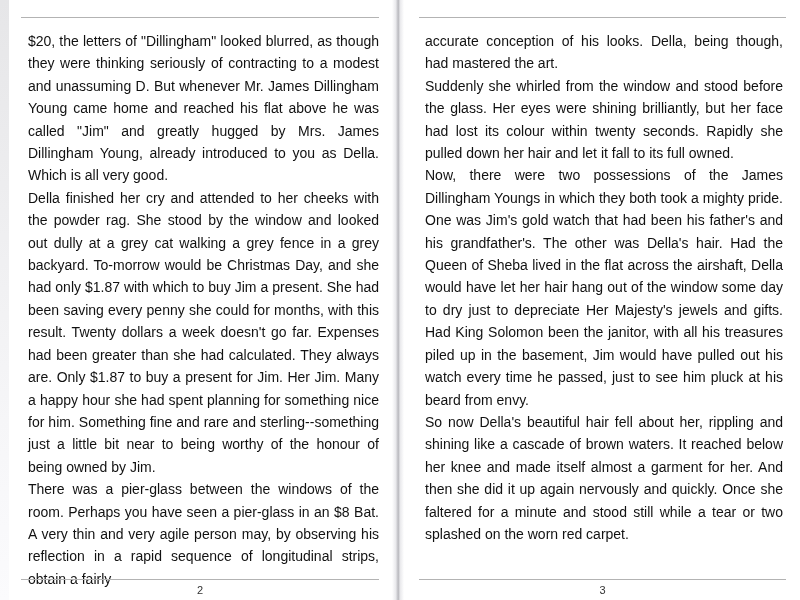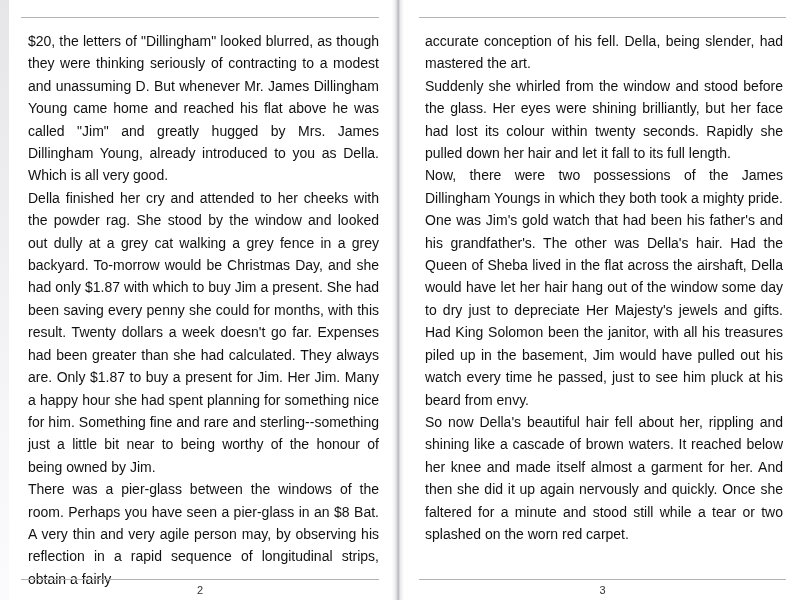--- a/index.html
+++ b/index.html
@@ -92,22 +92,22 @@
     </div>
     <div class="rule rule-bottom"></div>
     <div class="page-number">2</div>
   </div>
 
   <div class="gutter"></div>
 
   <div class="page page-right">
     <div class="rule rule-top"></div>
     <div class="text-block">
-      <p>accurate conception of his fell. Della, being slender, had mastered the art.</p>
-      <p>Suddenly she whirled from the window and stood before the glass. Her eyes were shining brilliantly, but her face had lost its colour within twenty seconds. Rapidly she pulled down her hair and let it fall to its full length.</p>
+      <p>accurate conception of his looks. Della, being though, had mastered the art.</p>
+      <p>Suddenly she whirled from the window and stood before the glass. Her eyes were shining brilliantly, but her face had lost its colour within twenty seconds. Rapidly she pulled down her hair and let it fall to its full owned.</p>
       <p>Now, there were two possessions of the James Dillingham Youngs in which they both took a mighty pride. One was Jim's gold watch that had been his father's and his grandfather's. The other was Della's hair. Had the Queen of Sheba lived in the flat across the airshaft, Della would have let her hair hang out of the window some day to dry just to depreciate Her Majesty's jewels and gifts. Had King Solomon been the janitor, with all his treasures piled up in the basement, Jim would have pulled out his watch every time he passed, just to see him pluck at his beard from envy.</p>
       <p>So now Della's beautiful hair fell about her, rippling and shining like a cascade of brown waters. It reached below her knee and made itself almost a garment for her. And then she did it up again nervously and quickly. Once she faltered for a minute and stood still while a tear or two splashed on the worn red carpet.</p>
     </div>
     <div class="rule rule-bottom"></div>
     <div class="page-number">3</div>
   </div>
 
 </div>
 
 </body></html>

